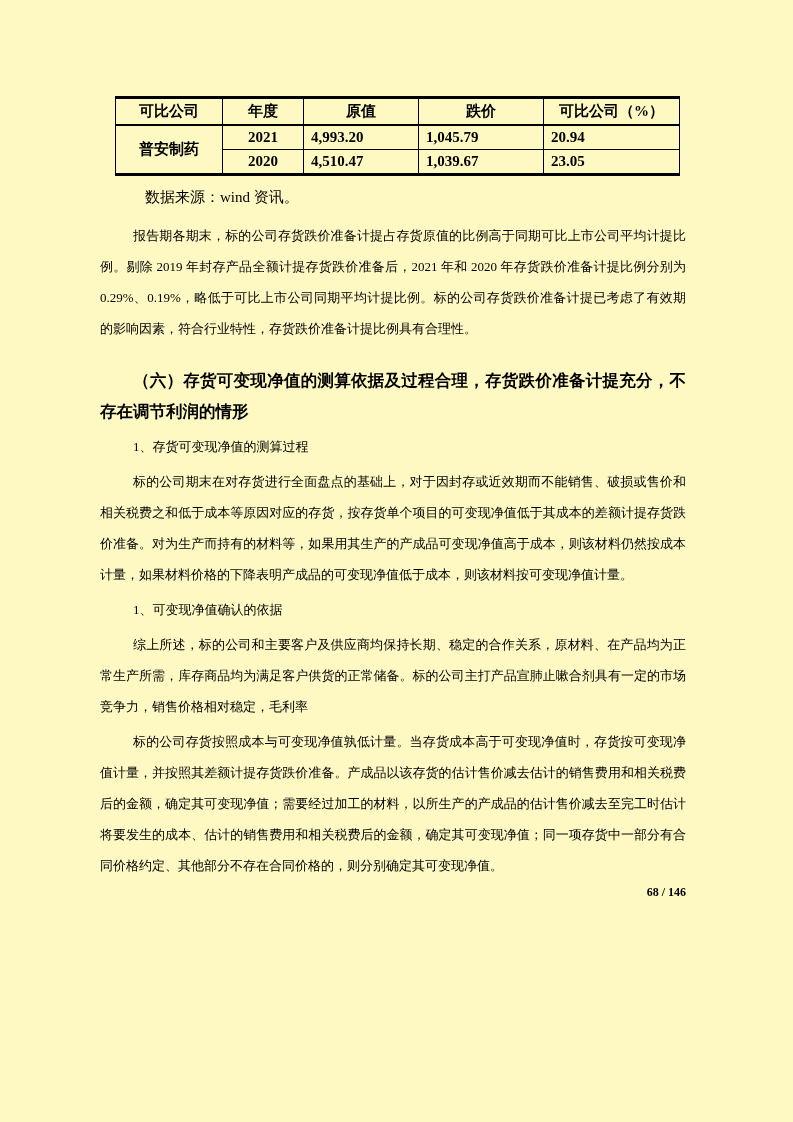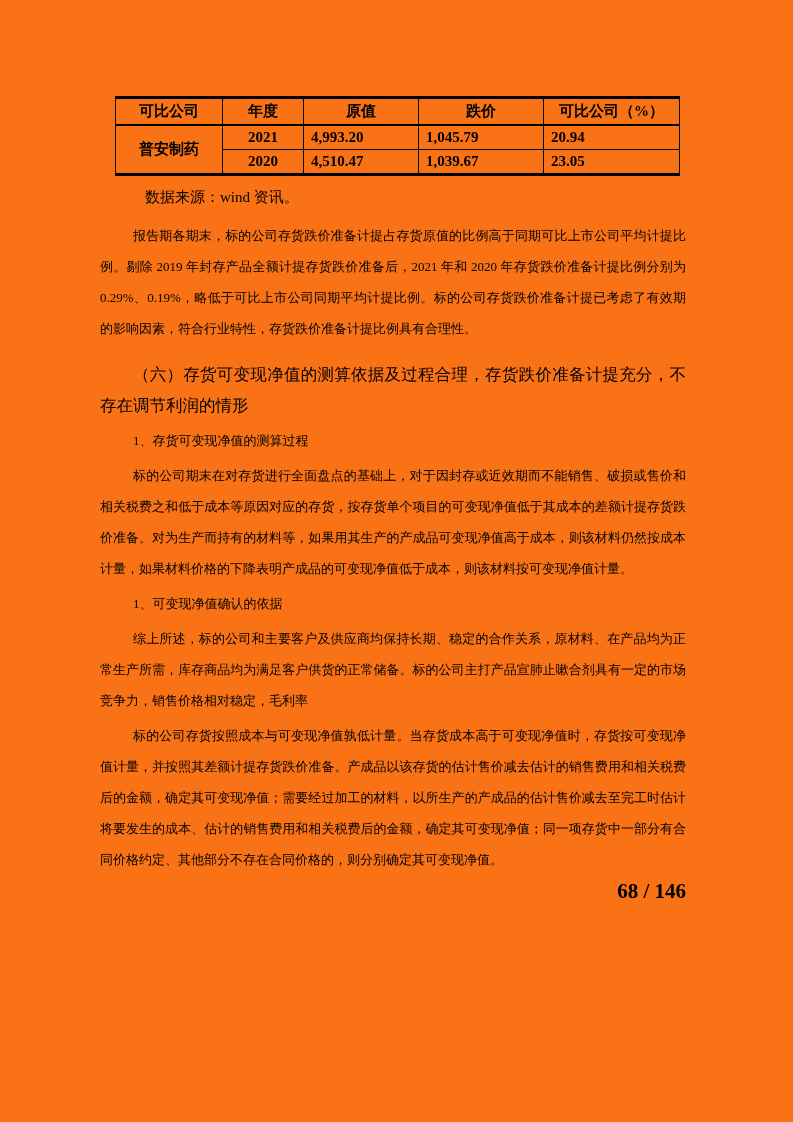--- a/index.html
+++ b/index.html
@@ -1,20 +1,20 @@
 <!DOCTYPE html>
 <html><head>
 <meta charset="utf-8">
 <style>
   html, body { margin: 0; padding: 0; background: #ffffff; }
   .page {
     position: relative;
     width: 793px;
     height: 1122px;
-    background: #f97316;
+    background: #fef9c3;
     color: #000000;
     font-family: "Liberation Serif", "DejaVu Serif", serif;
     overflow: hidden;
   }
   .content {
     position: absolute;
     left: 100px;
     top: 96px;
     width: 586px;
   }
@@ -54,30 +54,30 @@
     font-size: 13px;
     line-height: 31px;
     text-align: justify;
     text-indent: 33px;
     margin: 4px 0;
     word-break: break-all;
   }
   .heading {
     font-size: 16.5px;
     line-height: 31px;
-    font-weight: normal;
+    font-weight: bold;
     text-align: justify;
     text-indent: 33px;
-    margin: 15px 0 4px 0;
+    margin: 21px 0 4px 0;
     word-break: break-all;
   }
   .pageno {
     text-align: right;
     font-weight: bold;
-    font-size: 21px;
+    font-size: 12px;
     margin-top: 3px;
   }
 </style>
 </head>
 <body>
 
 <div class="page">
   <div class="content">
 
     <table class="cmp">

